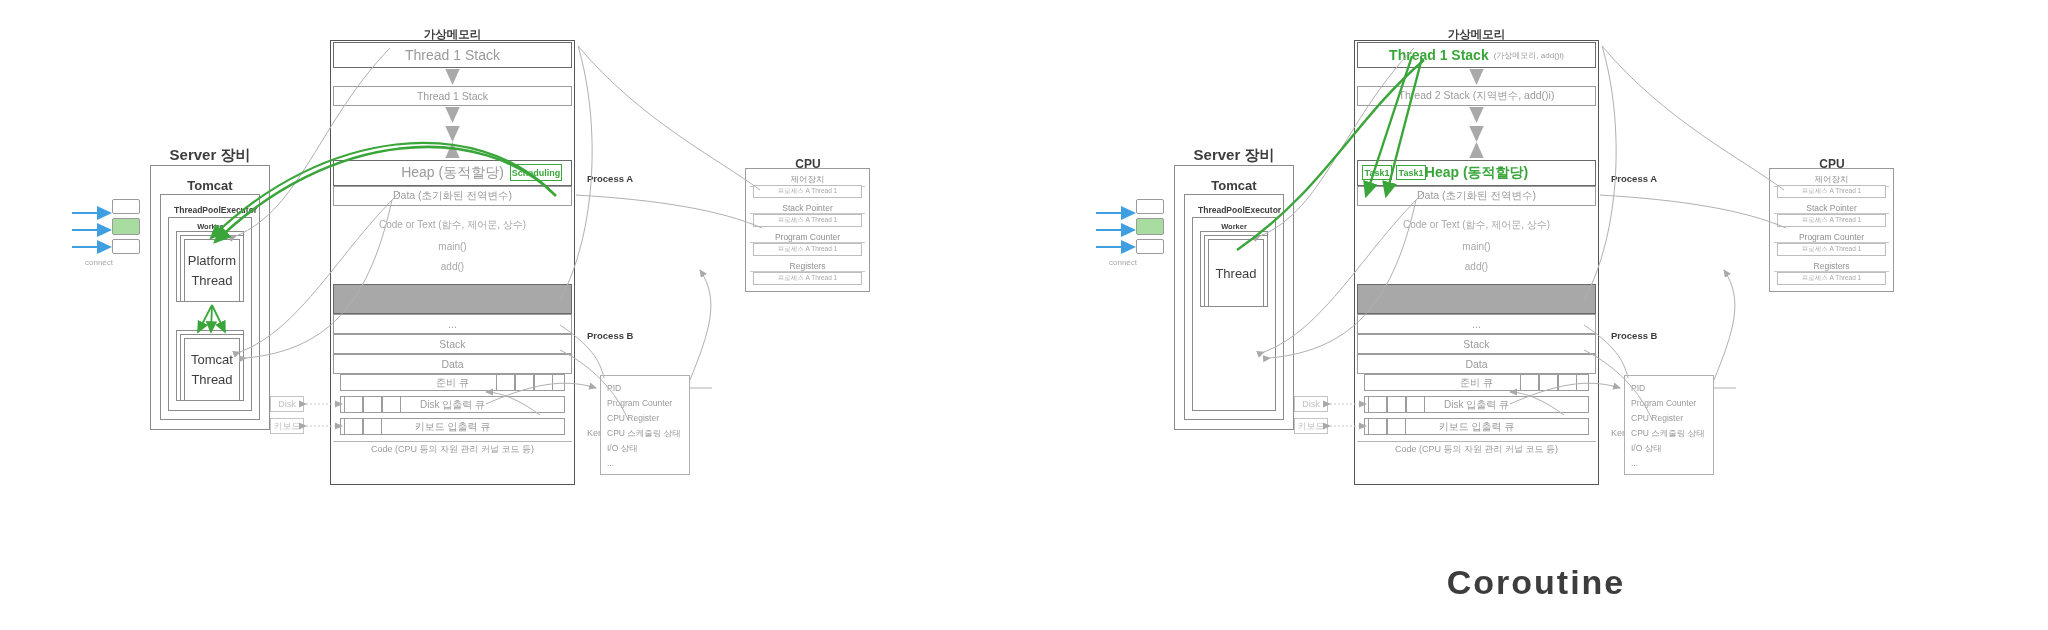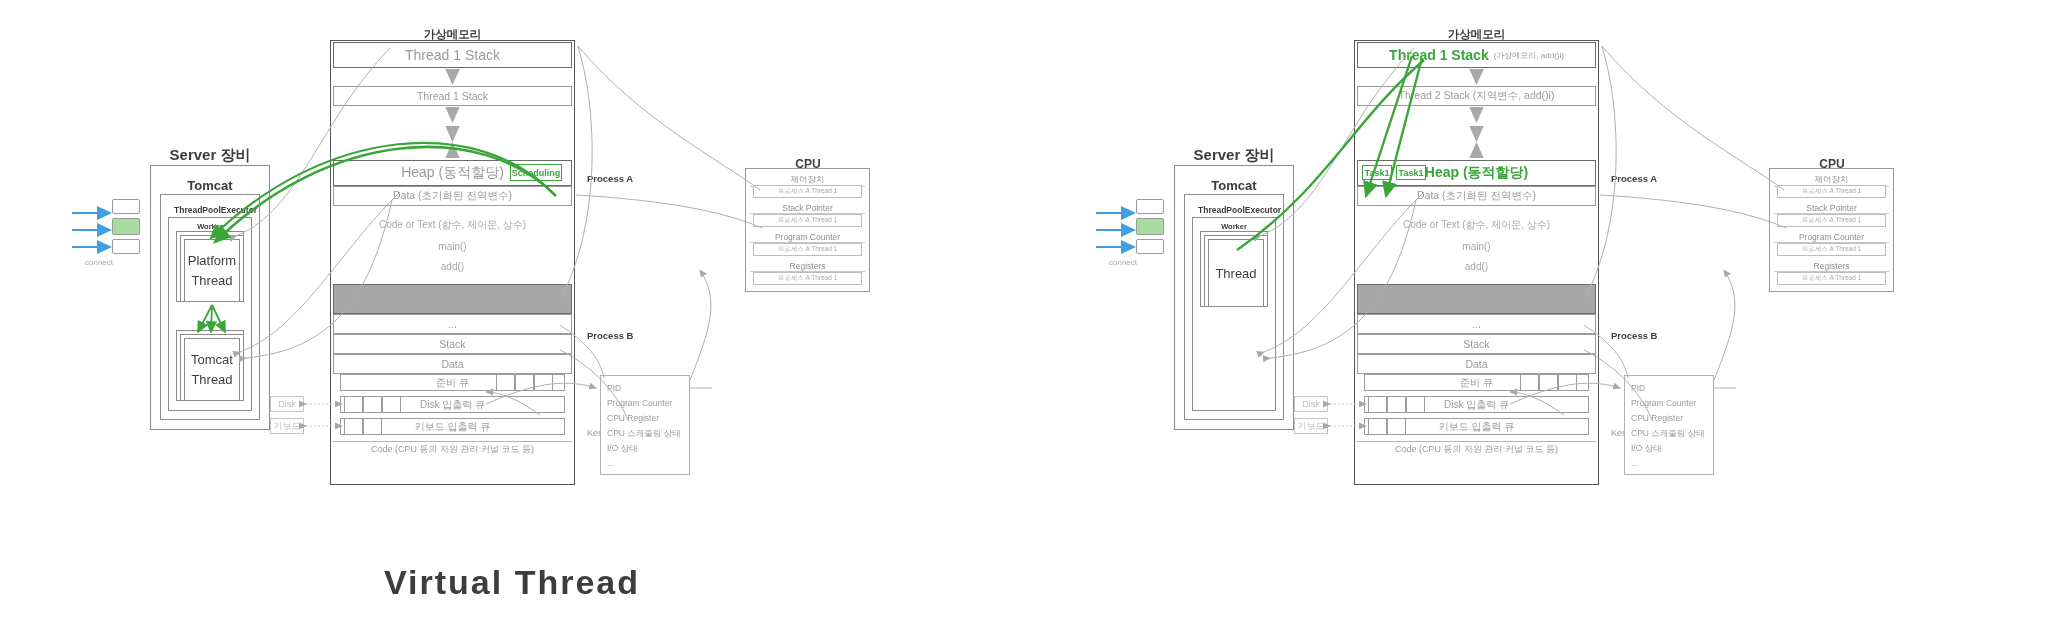--- a/index.html
+++ b/index.html
@@ -217,21 +217,20 @@
     <path d="M560,350 C600,370 620,400 628,420" fill="none" stroke="#b0b0b0" stroke-width="1"></path>
     <path d="M486,404 C540,380 570,380 596,388" fill="none" stroke="#b0b0b0" stroke-width="1" marker-end="url(#am0)"></path>
     <path d="M540,415 C520,400 500,392 486,392" fill="none" stroke="#b0b0b0" stroke-width="1" marker-end="url(#am0)"></path>
     <path d="M690,380 C710,330 720,300 700,270" fill="none" stroke="#b0b0b0" stroke-width="1" marker-end="url(#am0)"></path>
     <path d="M690,388 L712,388" fill="none" stroke="#b0b0b0" stroke-width="1"></path>
     </svg>
     <svg class="overlay">
       <path d="M556,196 C480,120 330,130 215,242" fill="none" stroke="#3aa63a" stroke-width="2.6" marker-end="url(#gm0)"></path>
       <path d="M552,192 C476,116 326,126 211,238" fill="none" stroke="#3aa63a" stroke-width="2.2" marker-end="url(#gm0)"></path>
     </svg>
-    <div class="title">Virtual Thread</div>
   </div>
 
 <div class="panel" id="panel-right">
     <div style="position:absolute;left:8px;top:198px;width:62px;height:60px;">
       <div class="head" style="left:6px;top:8px;width:13px;height:13px;"></div>
       <div class="body" style="left:2px;top:22px;width:21px;height:36px;"></div>
       <div class="head" style="left:24px;top:2px;width:13px;height:13px;"></div>
       <div class="body" style="left:20px;top:16px;width:21px;height:36px;"></div>
       <div class="head" style="left:42px;top:8px;width:13px;height:13px;"></div>
       <div class="body" style="left:38px;top:22px;width:21px;height:36px;"></div>
@@ -368,13 +367,14 @@
     <path d="M486,404 C540,380 570,380 596,388" fill="none" stroke="#b0b0b0" stroke-width="1" marker-end="url(#am1)"></path>
     <path d="M540,415 C520,400 500,392 486,392" fill="none" stroke="#b0b0b0" stroke-width="1" marker-end="url(#am1)"></path>
     <path d="M690,380 C710,330 720,300 700,270" fill="none" stroke="#b0b0b0" stroke-width="1" marker-end="url(#am1)"></path>
     <path d="M690,388 L712,388" fill="none" stroke="#b0b0b0" stroke-width="1"></path>
     </svg>
     <svg class="overlay">
       <path d="M213,250 C300,190 330,120 400,60" fill="none" stroke="#3aa63a" stroke-width="2.4"></path>
       <path d="M398,58 L362,196" fill="none" stroke="#3aa63a" stroke-width="2.4" marker-end="url(#gm1)"></path>
       <path d="M388,56 L342,196" fill="none" stroke="#3aa63a" stroke-width="2.4" marker-end="url(#gm1)"></path>
     </svg>
+    <div class="title">Coroutine</div>
   </div>
 
 </body></html>

